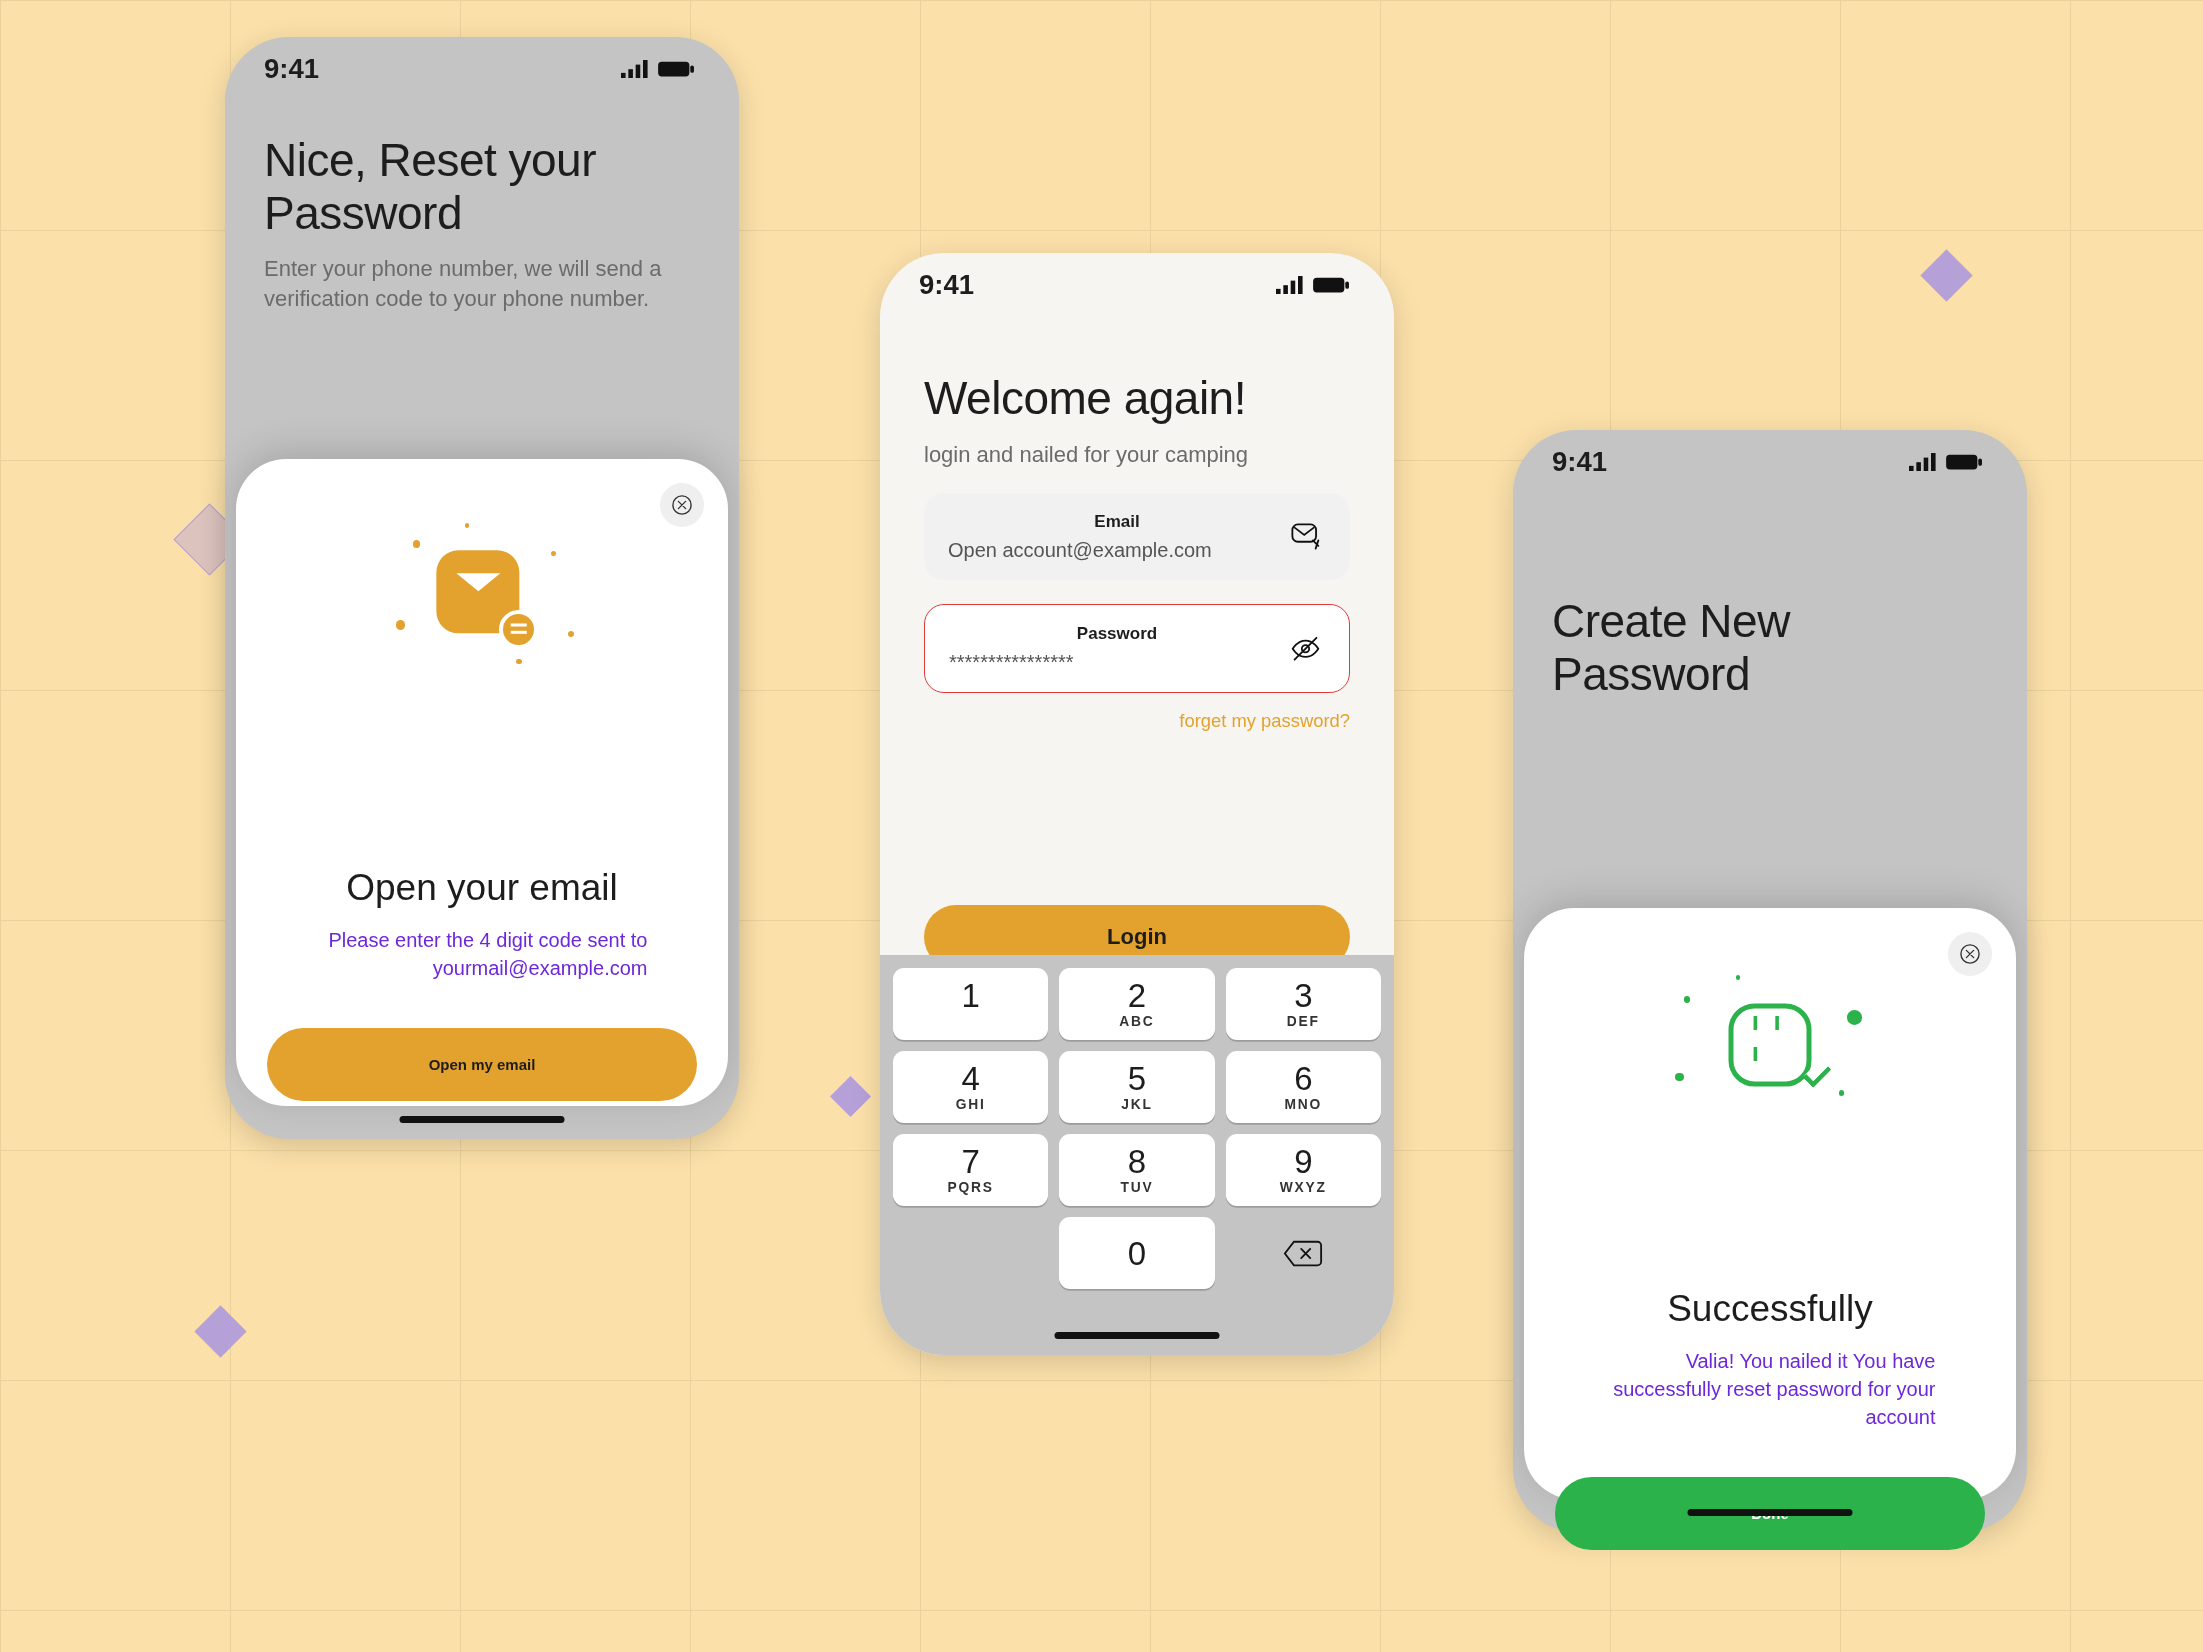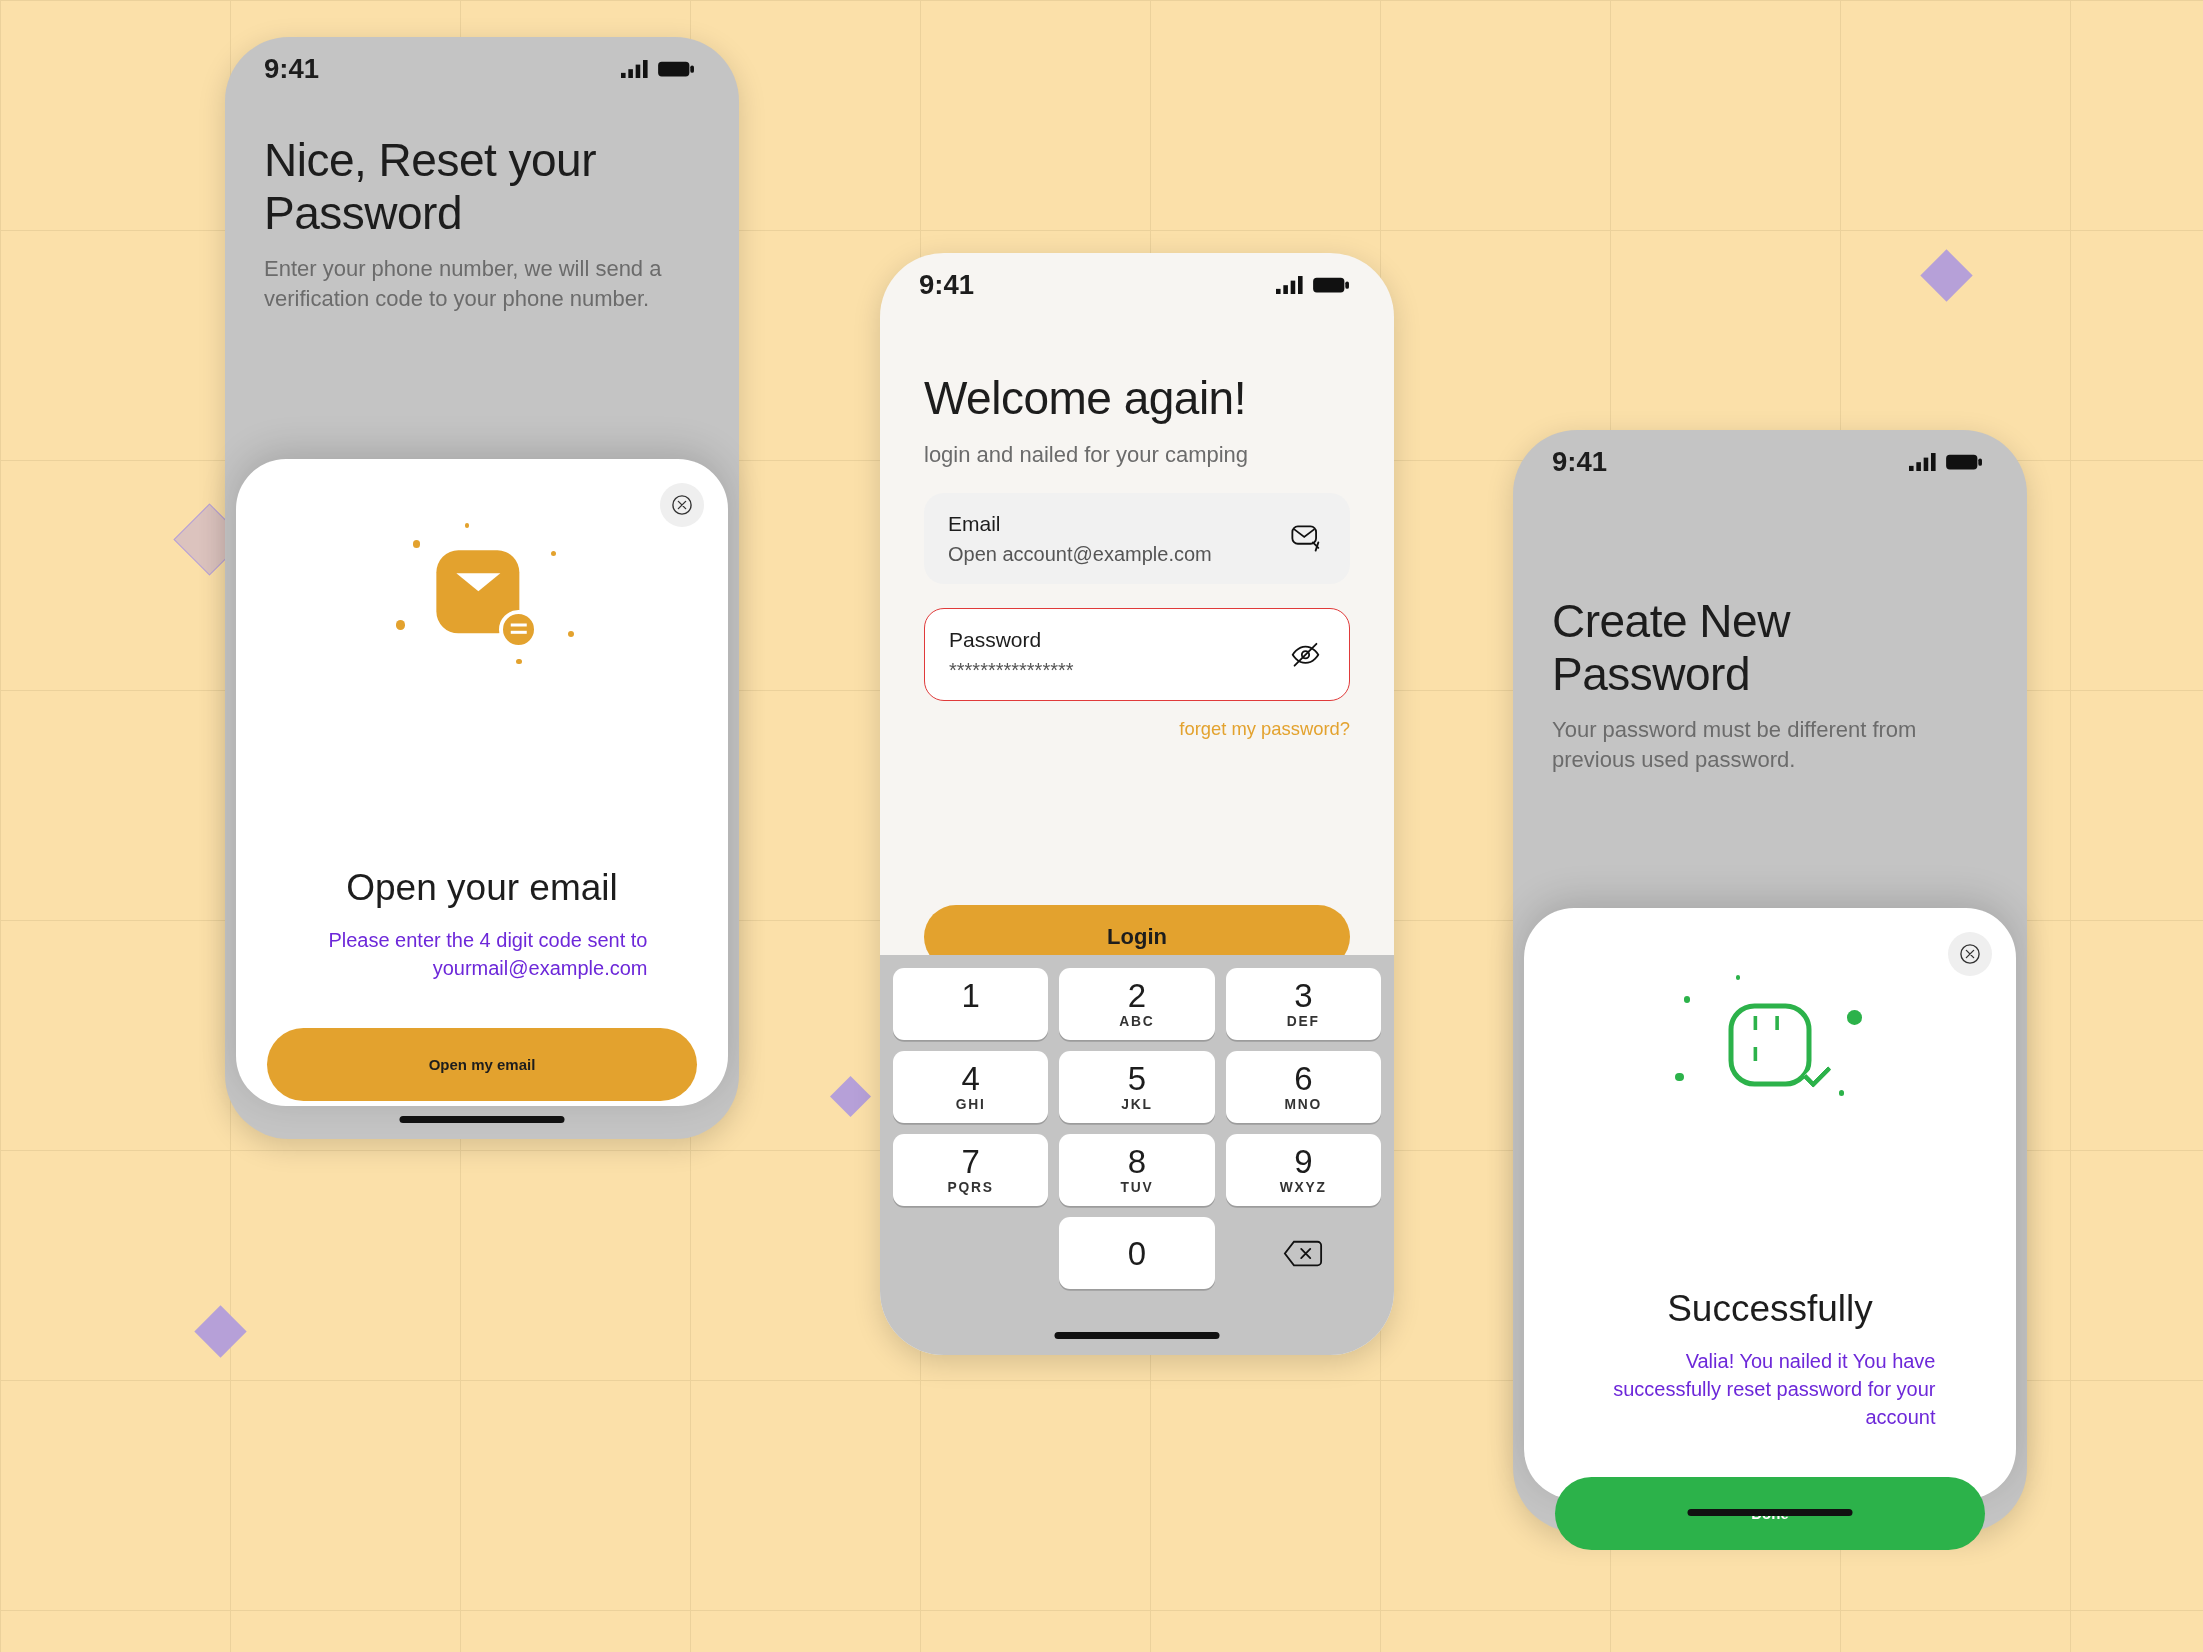--- a/index.html
+++ b/index.html
@@ -127,21 +127,21 @@
   .dot{position:absolute;border-radius:50%;}
   
   .phone.login{background:var(--off-white);}
   .login .header{padding:0 44px;}
   .field{
     background:var(--light-grey);border-radius:20px;padding:18.4px 24px;margin-top:24px;
     display:flex;align-items:center;justify-content:space-between;
   }
   .field.error{background:#fff;border:1.4px solid var(--red);}
   .field .left{display:flex;flex-direction:column;gap:7.3px;flex:1;}
-  .field .lbl{font-size:21px;font-weight:400;}
+  .field .lbl{font-size:17px;font-weight:700;text-align:center;}
   .field .val{font-size:20px;color:#555;}
   .field .ic{width:40px;height:40px;display:flex;align-items:center;justify-content:center;}
   .forgot{font-size:18.4px;color:var(--orange);text-align:right;margin-top:16.5px;cursor:pointer;}
   .login-btn{
     margin:31px 44px 0;height:64px;border-radius:33px;background:var(--orange);
     border:none;font-size:22px;font-weight:600;color:#1d1d1d;width:calc(100% - 88px);
   }
   
   .keypad{
     position:absolute;left:0;right:0;bottom:0;
@@ -349,21 +349,20 @@
           <rect x="24" y="0" width="5" height="20" fill="#111"></rect>
         </svg>
       <svg width="37" height="18.4" viewBox="0 0 40 20">
           <rect x="0" y="2" width="34" height="16" rx="4" fill="#111"></rect>
           <rect x="35" y="6" width="4" height="8" rx="2" fill="#111"></rect>
         </svg>
     </span>
   </div>
   <div class="header">
     <h1 style="margin-top:101px;">Create New Password</h1>
-    <p class="sub">Your password must be different from previous used password.</p>
   </div>
 
   <div class="sheet">
     <button class="close-btn">
       <svg width="20" height="20" viewBox="0 0 22 22">
           <circle cx="11" cy="11" r="10" fill="none" stroke="#333" stroke-width="1.5"></circle>
           <path d="M7 7l8 8M15 7l-8 8" stroke="#333" stroke-width="1.5" stroke-linecap="round"></path>
         </svg>
     </button>
     <div class="illus success">

